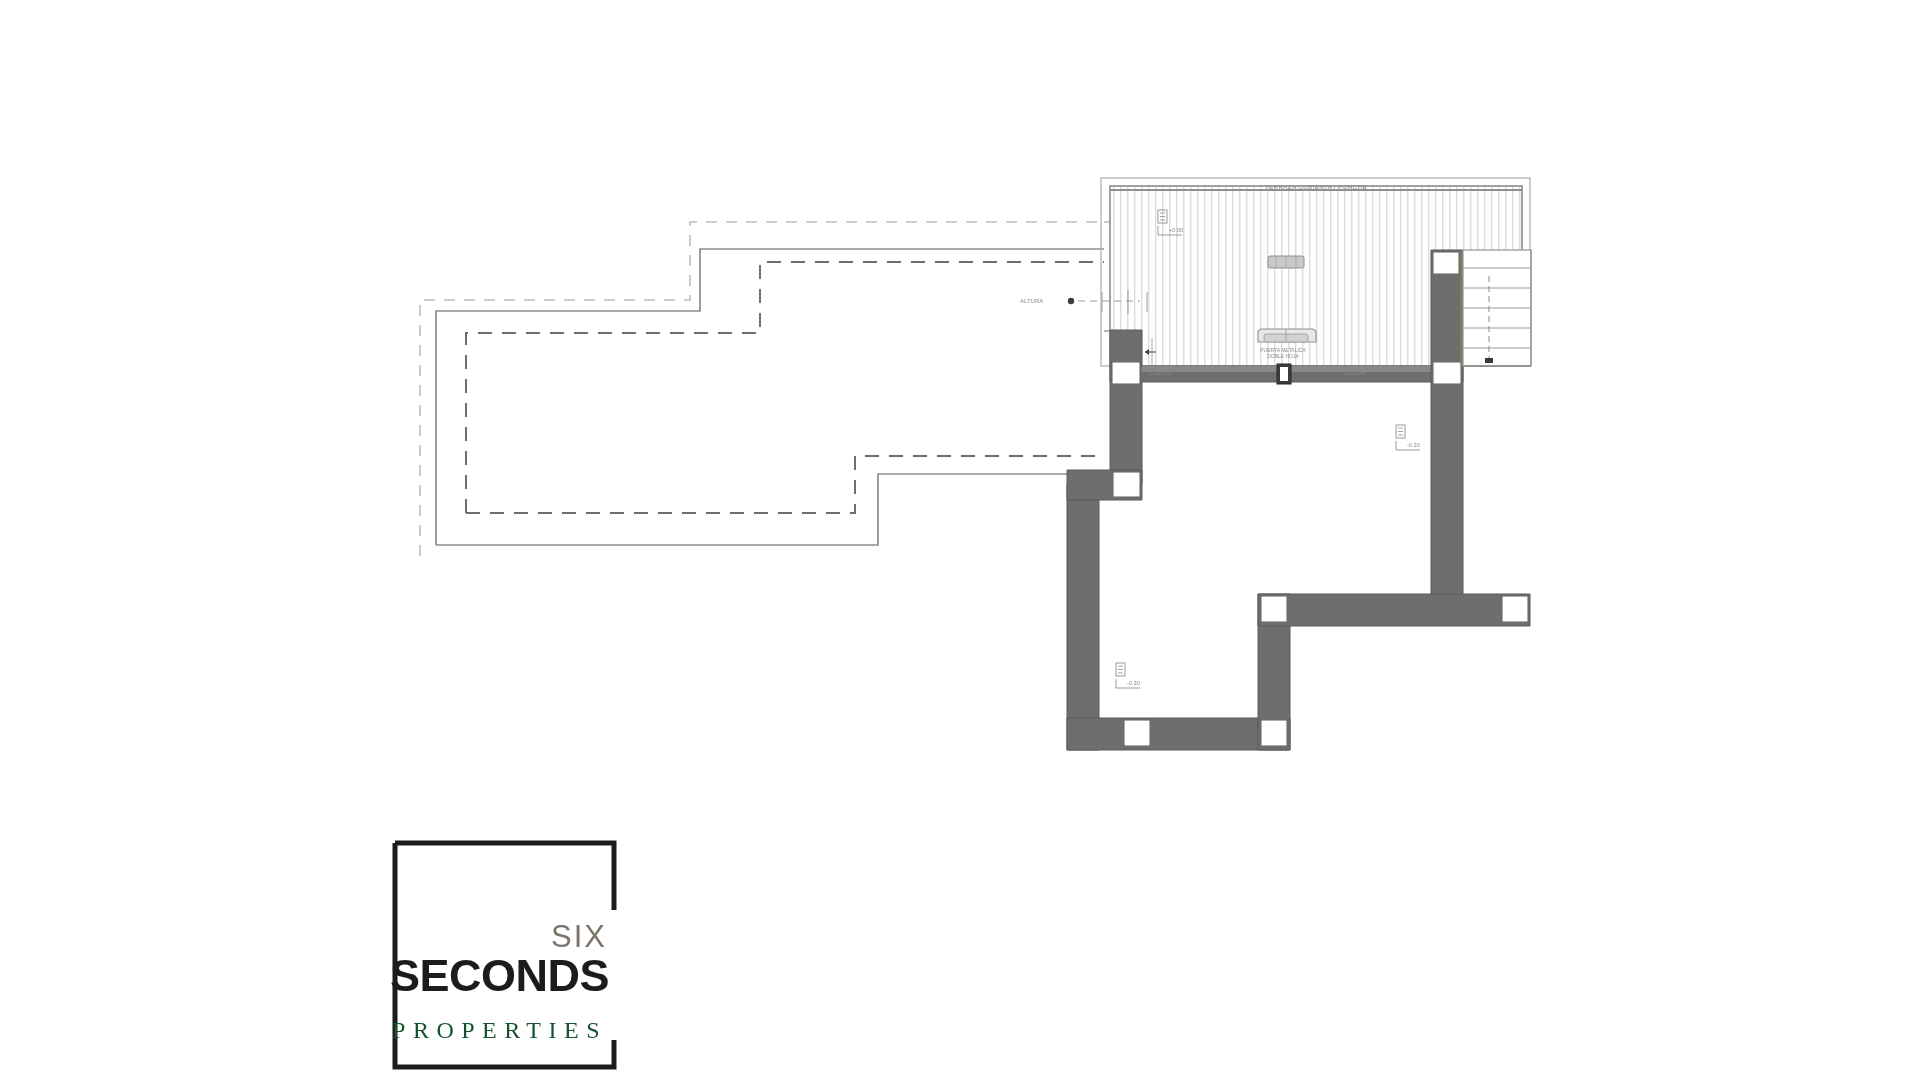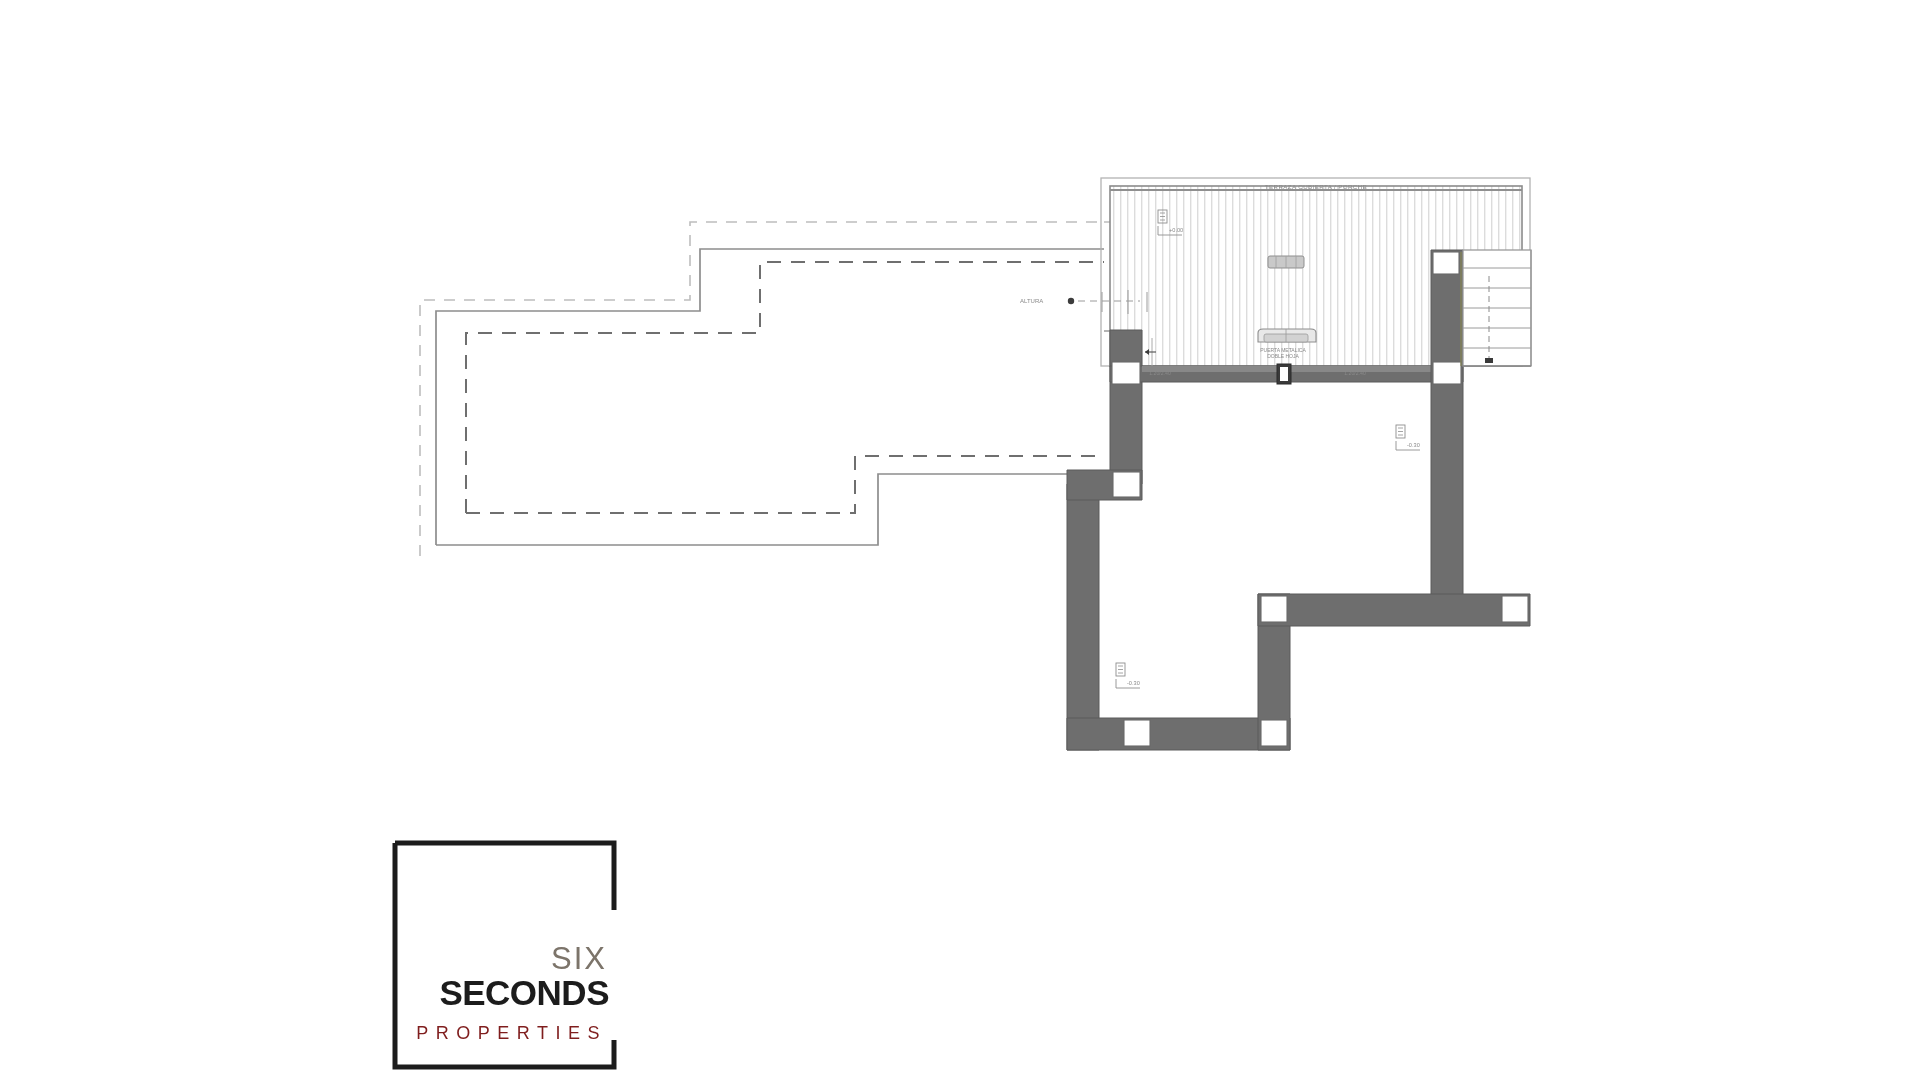--- a/index.html
+++ b/index.html
@@ -36,32 +36,32 @@
     font-family:"Liberation Sans", sans-serif;
     font-size:31px;
     letter-spacing:2px;
     color:#7c746a;
     font-weight:400;
     display:block;
     margin:16px 2px 1px 0;
   }
   .logo-seconds{
     font-family:"Liberation Sans", sans-serif;
-    font-size:35px;
+    font-size:45px;
     font-weight:700;
     letter-spacing:-0.5px;
     color:#1c1c1c;
     display:block;
-    margin-bottom:14px;
+    margin-bottom:20px;
   }
   .logo-properties{
-    font-family:Liberation Sans, sans-serif;
-    font-size:18px;
+    font-family:Liberation Serif, serif;
+    font-size:24px;
     letter-spacing:7.5px;
-    color:#7f1d1d;
+    color:#14532d;
     font-weight:400;
     display:block;
     padding-right:2px;
   }
   .tiny-label{
     font-family:"Liberation Sans", sans-serif;
     fill:#8a8a8a;
   }
 </style>
 </head>

